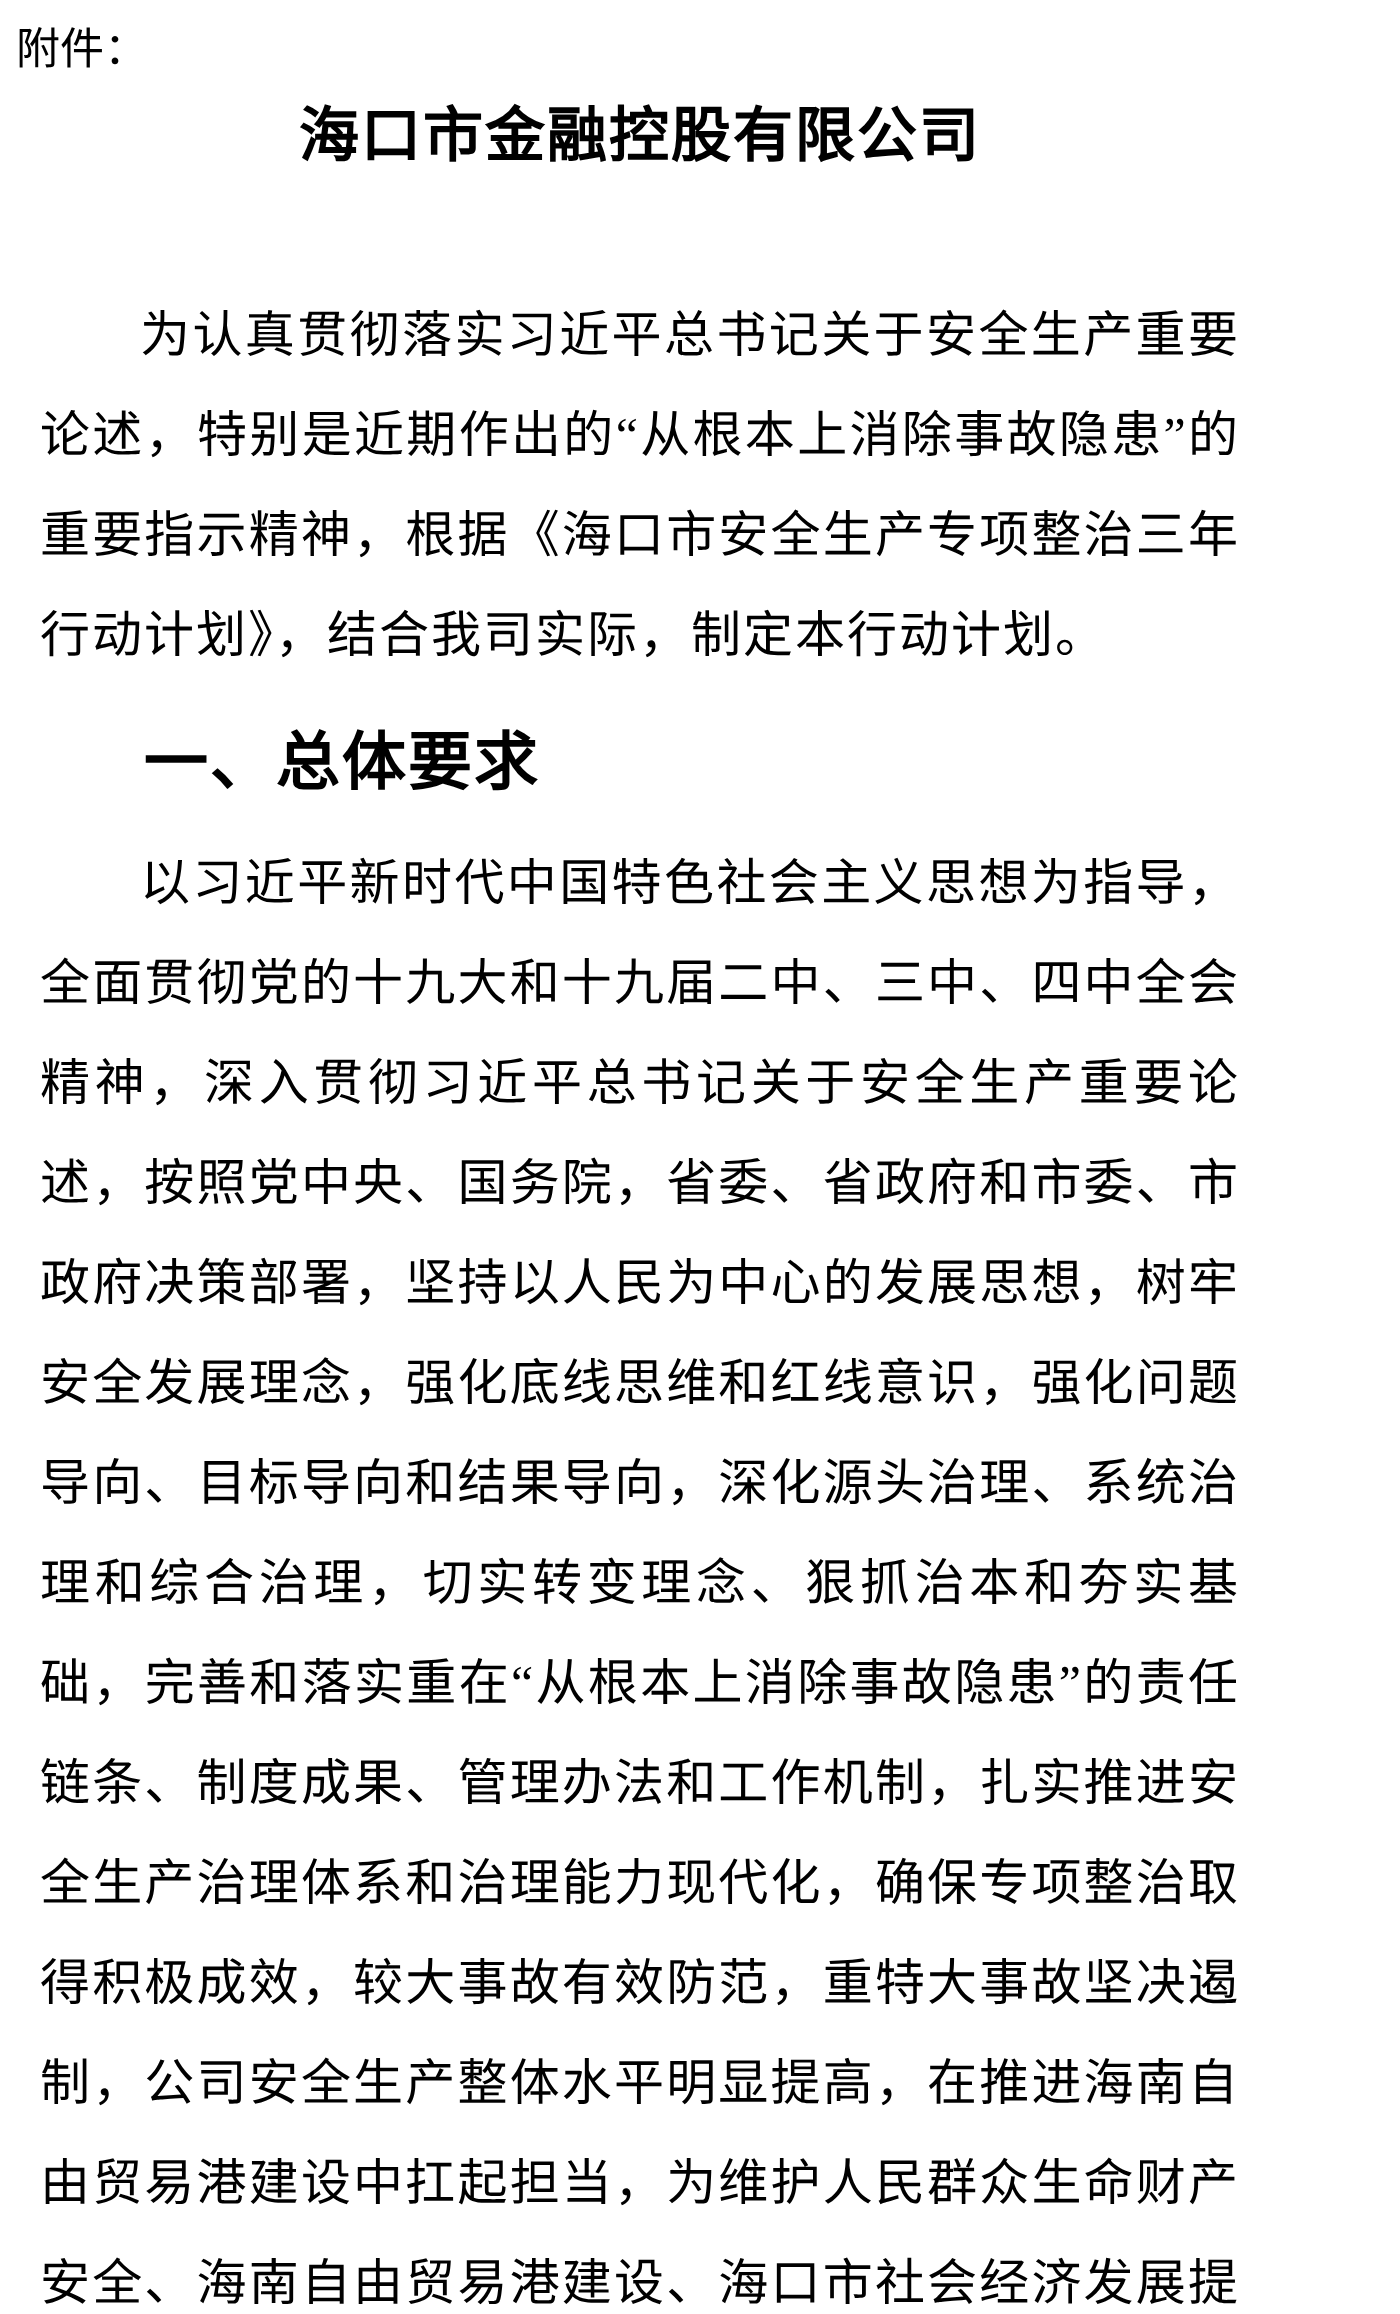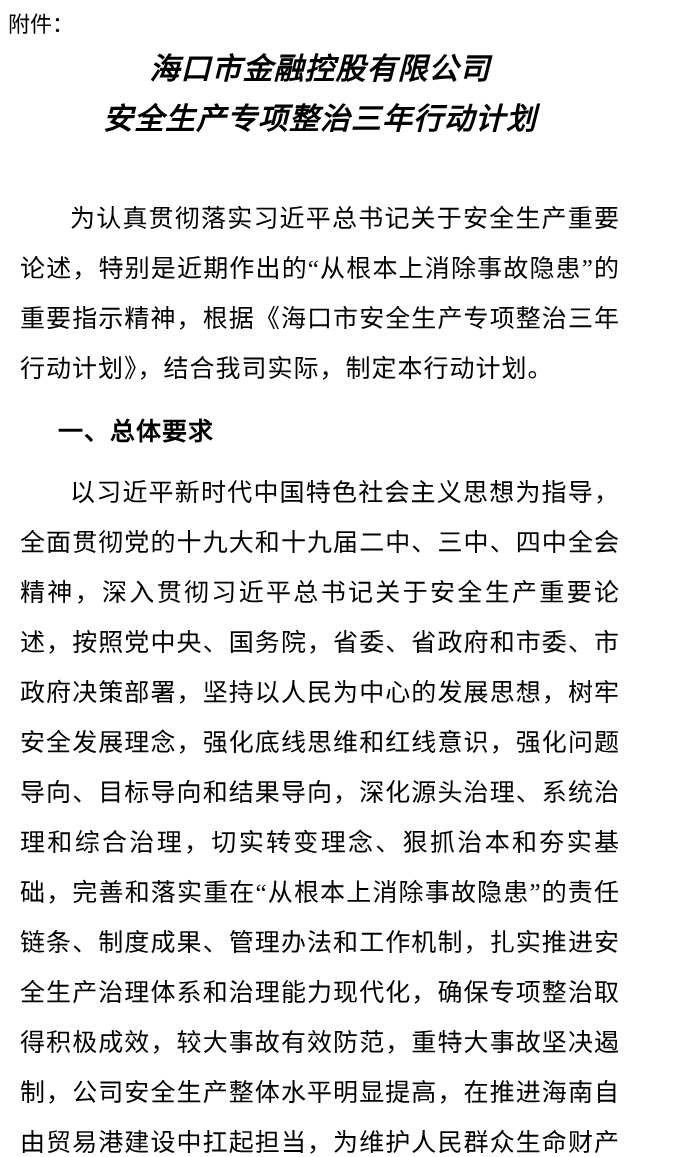--- a/index.html
+++ b/index.html
@@ -20,21 +20,20 @@
   }
   .attachment-label {
     font-size: 22px;
     line-height: 38px;
     text-align: left;
   }
   .title-block {
     text-align: center;
     font-weight: bold;
     font-family: "Liberation Sans", "DejaVu Sans", sans-serif;
-    font-style: italic;
   }
   .title-line {
     font-size: 30px;
     line-height: 50px;
     letter-spacing: 1px;
   }
   .doc-body {
     margin-top: 50px; 
   }
   .para {
@@ -42,38 +41,37 @@
     font-size: 25px;
     line-height: 50px;
     letter-spacing: 1px;
     text-align: justify;
     text-justify: inter-character;
     text-indent: 2em;
     word-break: break-all;
   }
   .section-heading {
     margin: 0;
-    font-size: 25px;
+    font-size: 32px;
     line-height: 50px;
     letter-spacing: 1px;
     font-weight: bold;
     text-indent: 2em;
     font-family: "Liberation Sans", "DejaVu Sans", sans-serif;
   }
 </style>
 </head>
 <body>
 
 <div class="page">
 
   <div class="attachment-label">附件：</div>
 
   <div class="title-block">
     <div class="title-line">海口市金融控股有限公司</div>
-    <div class="title-line">安全生产专项整治三年行动计划</div>
   </div>
 
   <div class="doc-body">
 
     <p class="para">为认真贯彻落实习近平总书记关于安全生产重要论述，特别是近期作出的“从根本上消除事故隐患”的重要指示精神，根据《海口市安全生产专项整治三年行动计划》，结合我司实际，制定本行动计划。</p>
 
     <h2 class="section-heading">一、总体要求</h2>
 
     <p class="para">以习近平新时代中国特色社会主义思想为指导，全面贯彻党的十九大和十九届二中、三中、四中全会精神，深入贯彻习近平总书记关于安全生产重要论述，按照党中央、国务院，省委、省政府和市委、市政府决策部署，坚持以人民为中心的发展思想，树牢安全发展理念，强化底线思维和红线意识，强化问题导向、目标导向和结果导向，深化源头治理、系统治理和综合治理，切实转变理念、狠抓治本和夯实基础，完善和落实重在“从根本上消除事故隐患”的责任链条、制度成果、管理办法和工作机制，扎实推进安全生产治理体系和治理能力现代化，确保专项整治取得积极成效，较大事故有效防范，重特大事故坚决遏制，公司安全生产整体水平明显提高，在推进海南自由贸易港建设中扛起担当，为维护人民群众生命财产安全、海南自由贸易港建设、海口市社会经济发展提供坚实的安全保障做出应有的贡献。</p>
 

